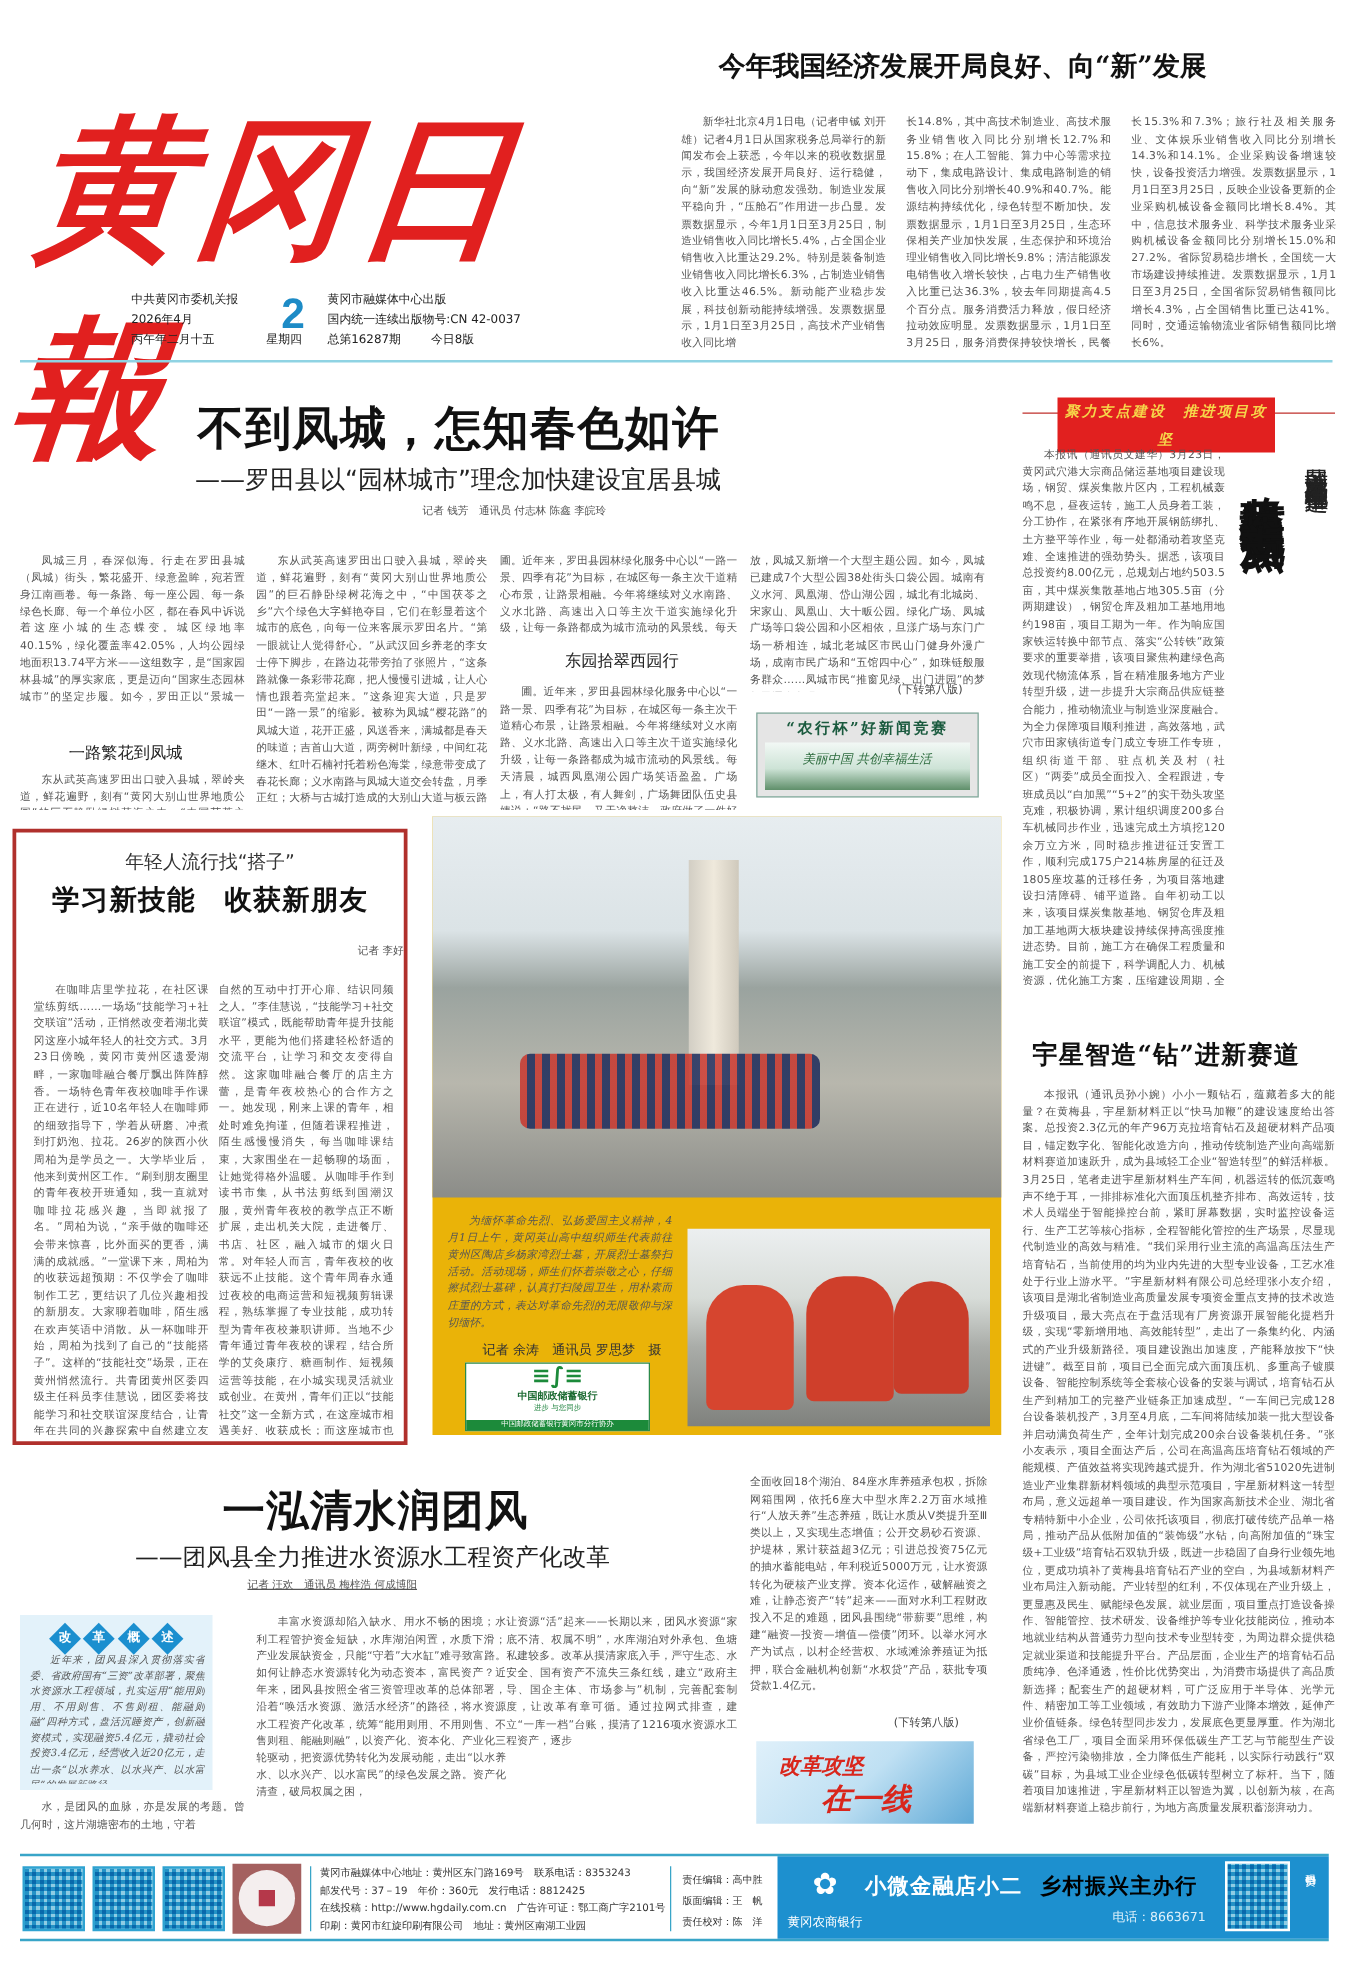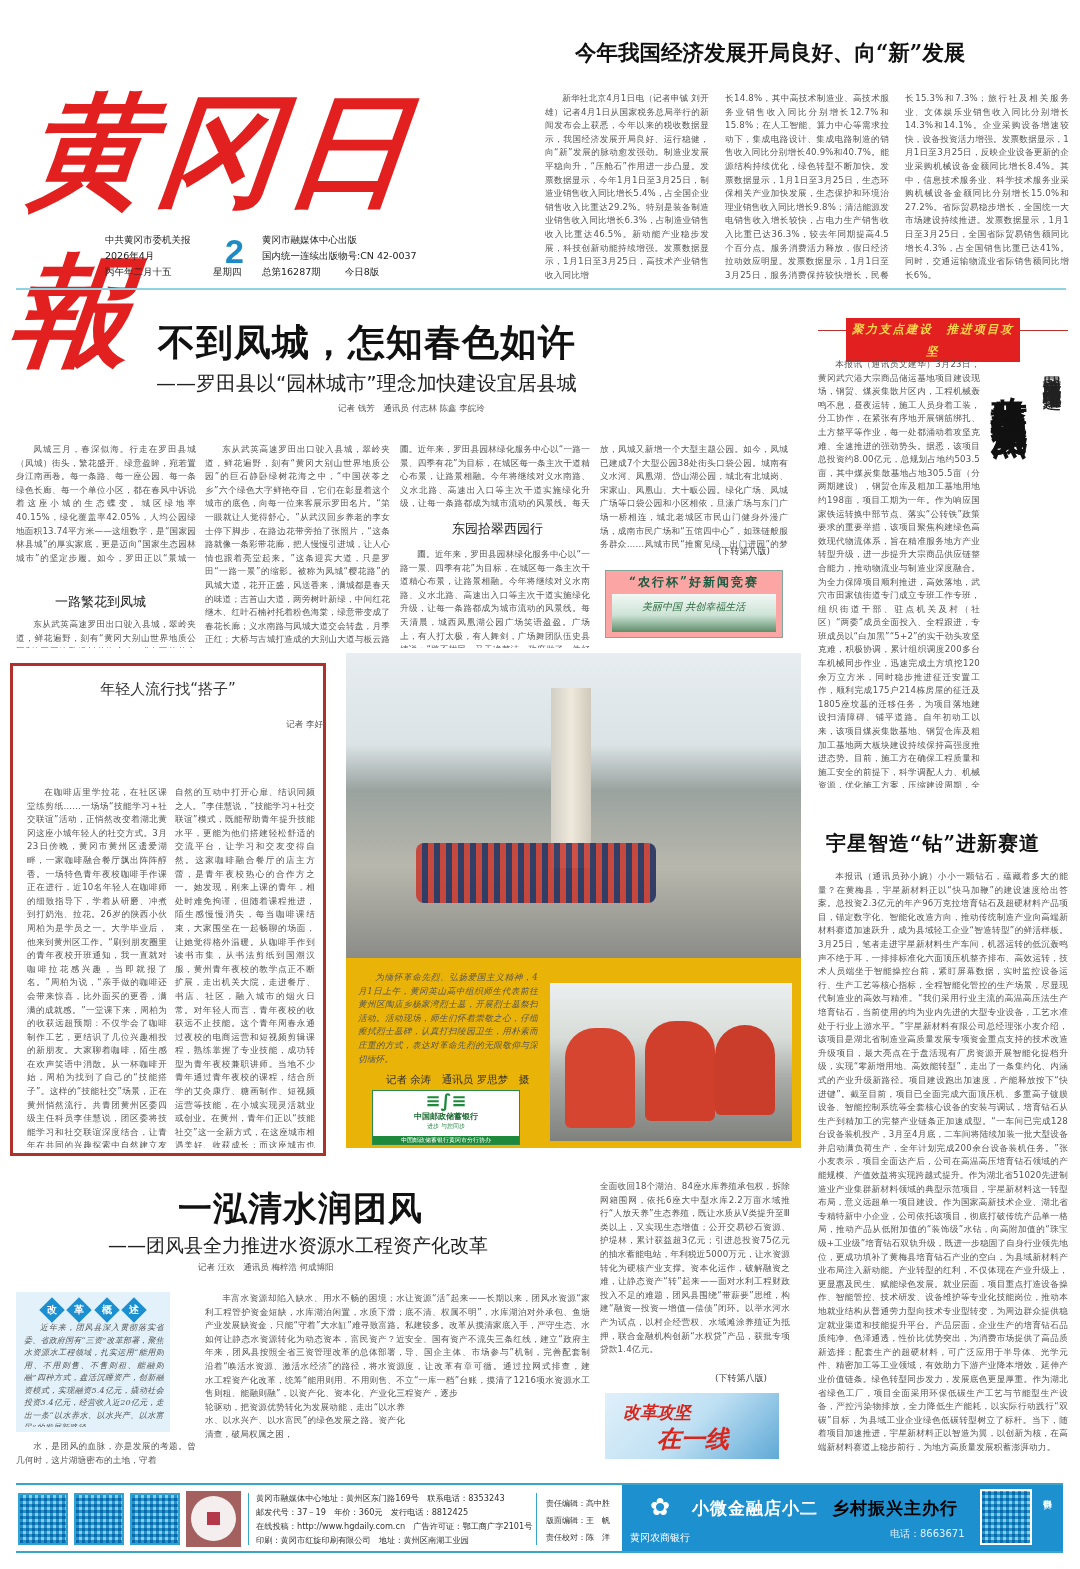--- a/index.html
+++ b/index.html
@@ -17,21 +17,21 @@
 
   .col{position:absolute;overflow:hidden;}
   .head-big{font-weight:bold;color:#111;}
   .subhead{color:#222;}
   .byline{font-size:8.5px;color:#555;}
 
   .bar-red{background:#e1201f;color:#f6d64a;font-weight:bold;font-size:11.5px;text-align:center;line-height:22px;letter-spacing:2px;}
   .vertical{writing-mode:vertical-rl;}
 
   .boxed{border:3px solid #b0302c;}
-  .ad-box{border:1px solid #7fa89a;background:#fca5a5;}
+  .ad-box{border:1px solid #7fa89a;background:#e5e5e5;}
   .photo{background:#b9c4c9;overflow:hidden;}
   .caption-panel{background:#eab308;}
 
   .footer{left:16px;top:1483px;width:1047px;height:70px;border-top:2px solid #39a5c8;border-bottom:2px solid #39a5c8;}
   .qr{width:50px;height:52px;background:
       repeating-linear-gradient(90deg,#2fa3d1 0 3px,#bfe4f1 3px 6px),
       repeating-linear-gradient(0deg,#2fa3d1 0 3px,#bfe4f1 3px 6px);
       background-blend-mode:multiply;border:2px solid #2fa3d1;}
   .bank-ad{background:#1d90cf;color:#fff;}
 </style>
@@ -82,20 +82,21 @@
 </div>
 
 <div class="abs" style="left:818px;top:330px;width:250px;height:1px;background:#c0302c;"></div>
 <div class="abs bar-red" style="left:846px;top:318px;width:174px;font-style:italic;">聚力支点建设　推进项目攻坚</div>
 <div class="col body-txt" style="left:818px;top:358px;width:162px;height:430px;">本报讯（通讯员文建华）3月23日，黄冈武穴港大宗商品储运基地项目建设现场，钢贸、煤炭集散片区内，工程机械轰鸣不息，昼夜运转，施工人员身着工装，分工协作，在紧张有序地开展钢筋绑扎、土方整平等作业，每一处都涌动着攻坚克难、全速推进的强劲势头。据悉，该项目总投资约8.00亿元，总规划占地约503.5亩，其中煤炭集散基地占地305.5亩（分两期建设），钢贸仓库及粗加工基地用地约198亩，项目工期为一年。作为响应国家铁运转换中部节点、落实“公转铁”政策要求的重要举措，该项目聚焦构建绿色高效现代物流体系，旨在精准服务地方产业转型升级，进一步提升大宗商品供应链整合能力，推动物流业与制造业深度融合。为全力保障项目顺利推进，高效落地，武穴市田家镇街道专门成立专班工作专班，组织街道干部、驻点机关及村（社区）“两委”成员全面投入、全程跟进，专班成员以“白加黑”“5+2”的实干劲头攻坚克难，积极协调，累计组织调度200多台车机械同步作业，迅速完成土方填挖120余万立方米，同时稳步推进征迁安置工作，顺利完成175户214栋房屋的征迁及1805座坟墓的迁移任务，为项目落地建设扫清障碍、铺平道路。自年初动工以来，该项目煤炭集散基地、钢贸仓库及粗加工基地两大板块建设持续保持高强度推进态势。目前，施工方在确保工程质量和施工安全的前提下，科学调配人力、机械资源，优化施工方案，压缩建设周期，全力以赴加快工程建设，力争项目早日建成投产、发挥实效，为区域产业发展、物流升级注入强劲新动能。</div>
 <div class="abs vertical" style="left:1040px;top:360px;font-size:19px;color:#222;letter-spacing:1px;height:340px;">黄冈武穴港大宗商品储运基地全速推进</div>
 <div class="abs vertical serif head-big" style="left:985px;top:368px;font-size:36px;letter-spacing:2px;">攻坚提速打造绿色物流新支点</div>
 
 <div class="abs boxed" style="left:10px;top:663px;width:316px;height:493px;">
   <div style="text-align:center;font-size:15px;color:#333;margin-top:14px;">年轻人流行找“搭子”</div>
+  <div class="serif head-big" style="text-align:center;font-size:22px;margin-top:6px;letter-spacing:1px;">学习新技能　收获新朋友</div>
   <div class="byline" style="text-align:right;margin-top:20px;">记者 李好</div>
   <div class="col body-txt" style="left:14px;top:120px;width:140px;height:362px;">在咖啡店里学拉花，在社区课堂练剪纸……一场场“技能学习+社交联谊”活动，正悄然改变着湖北黄冈这座小城年轻人的社交方式。3月23日傍晚，黄冈市黄州区遗爱湖畔，一家咖啡融合餐厅飘出阵阵醇香。一场特色青年夜校咖啡手作课正在进行，近10名年轻人在咖啡师的细致指导下，学着从研磨、冲煮到打奶泡、拉花。26岁的陕西小伙周柏为是学员之一。大学毕业后，他来到黄州区工作。“刷到朋友圈里的青年夜校开班通知，我一直就对咖啡拉花感兴趣，当即就报了名。”周柏为说，“亲手做的咖啡还会带来惊喜，比外面买的更香，满满的成就感。”一堂课下来，周柏为的收获远超预期：不仅学会了咖啡制作工艺，更结识了几位兴趣相投的新朋友。大家聊着咖啡，陌生感在欢声笑语中消散。从一杯咖啡开始，周柏为找到了自己的“技能搭子”。这样的“技能社交”场景，正在黄州悄然流行。共青团黄州区委四级主任科员李佳慧说，团区委将技能学习和社交联谊深度结合，让青年在共同的兴趣探索中自然建立友谊。“我们想让青年从被动应付社交变成主动交流互动，在轻松</div>
   <div class="col body-txt" style="left:162px;top:120px;width:140px;height:362px;text-indent:0;">自然的互动中打开心扉、结识同频之人。”李佳慧说，“技能学习+社交联谊”模式，既能帮助青年提升技能水平，更能为他们搭建轻松舒适的交流平台，让学习和交友变得自然。这家咖啡融合餐厅的店主方蕾，是青年夜校热心的合作方之一。她发现，刚来上课的青年，相处时难免拘谨，但随着课程推进，陌生感慢慢消失，每当咖啡课结束，大家围坐在一起畅聊的场面，让她觉得格外温暖。从咖啡手作到读书市集，从书法剪纸到国潮汉服，黄州青年夜校的教学点正不断扩展，走出机关大院，走进餐厅、书店、社区，融入城市的烟火日常。对年轻人而言，青年夜校的收获远不止技能。这个青年周春永通过夜校的电商运营和短视频剪辑课程，熟练掌握了专业技能，成功转型为青年夜校兼职讲师。当地不少青年通过青年夜校的课程，结合所学的艾灸康疗、糖画制作、短视频运营等技能，在小城实现灵活就业或创业。在黄州，青年们正以“技能社交”这一全新方式，在这座城市相遇美好、收获成长；而这座城市也因这些温暖的相遇，变得更加年轻、更有温度。</div>
 </div>
 
 <div class="abs caption-panel" style="left:346px;top:653px;width:455px;height:495px;">
   <div class="photo" style="position:absolute;left:0;top:0;width:455px;height:305px;background:linear-gradient(180deg,#e7edf0 0%,#dbe3e6 30%,#9aa39f 45%,#b8b7ad 70%,#8b8c88 100%);">
     <div style="position:absolute;left:205px;top:35px;width:40px;height:180px;background:linear-gradient(90deg,#d2cec4,#efe9dc,#cfc9bc);"></div>
     <div style="position:absolute;left:70px;top:190px;width:240px;height:60px;background:repeating-linear-gradient(90deg,#c9362d 0 6px,#1c2a5a 6px 12px);opacity:.85;border-radius:8px;"></div>
   </div>
@@ -112,21 +113,21 @@
     <div style="position:absolute;left:95px;top:38px;width:70px;height:100px;background:#cf3f2b;border-radius:30px 30px 6px 6px;"></div>
     <div style="position:absolute;left:165px;top:42px;width:60px;height:90px;background:#c93d2a;border-radius:30px 30px 6px 6px;"></div>
   </div>
 </div>
 
 <div class="abs serif head-big" style="left:826px;top:830px;font-size:20px;letter-spacing:1px;">宇星智造“钻”进新赛道</div>
 <div class="col body-txt" style="left:818px;top:870px;width:250px;height:595px;">本报讯（通讯员孙小婉）小小一颗钻石，蕴藏着多大的能量？在黄梅县，宇星新材料正以“快马加鞭”的建设速度给出答案。总投资2.3亿元的年产96万克拉培育钻石及超硬材料产品项目，锚定数字化、智能化改造方向，推动传统制造产业向高端新材料赛道加速跃升，成为县域轻工企业“智造转型”的鲜活样板。3月25日，笔者走进宇星新材料生产车间，机器运转的低沉轰鸣声不绝于耳，一排排标准化六面顶压机整齐排布、高效运转，技术人员端坐于智能操控台前，紧盯屏幕数据，实时监控设备运行、生产工艺等核心指标，全程智能化管控的生产场景，尽显现代制造业的高效与精准。“我们采用行业主流的高温高压法生产培育钻石，当前使用的均为业内先进的大型专业设备，工艺水准处于行业上游水平。”宇星新材料有限公司总经理张小友介绍，该项目是湖北省制造业高质量发展专项资金重点支持的技术改造升级项目，最大亮点在于盘活现有厂房资源开展智能化提档升级，实现“零新增用地、高效能转型”，走出了一条集约化、内涵式的产业升级新路径。项目建设跑出加速度，产能释放按下“快进键”。截至目前，项目已全面完成六面顶压机、多重高子镀膜设备、智能控制系统等全套核心设备的安装与调试，培育钻石从生产到精加工的完整产业链条正加速成型。“一车间已完成128台设备装机投产，3月至4月底，二车间将陆续加装一批大型设备并启动满负荷生产，全年计划完成200余台设备装机任务。”张小友表示，项目全面达产后，公司在高温高压培育钻石领域的产能规模、产值效益将实现跨越式提升。作为湖北省51020先进制造业产业集群新材料领域的典型示范项目，宇星新材料这一转型布局，意义远超单一项目建设。作为国家高新技术企业、湖北省专精特新中小企业，公司依托该项目，彻底打破传统产品单一格局，推动产品从低附加值的“装饰级”水钻，向高附加值的“珠宝级+工业级”培育钻石双轨升级，既进一步稳固了自身行业领先地位，更成功填补了黄梅县培育钻石产业的空白，为县域新材料产业布局注入新动能。产业转型的红利，不仅体现在产业升级上，更显惠及民生、赋能绿色发展。就业层面，项目重点打造设备操作、智能管控、技术研发、设备维护等专业化技能岗位，推动本地就业结构从普通劳力型向技术专业型转变，为周边群众提供稳定就业渠道和技能提升平台。产品层面，企业生产的培育钻石品质纯净、色泽通透，性价比优势突出，为消费市场提供了高品质新选择；配套生产的超硬材料，可广泛应用于半导体、光学元件、精密加工等工业领域，有效助力下游产业降本增效，延伸产业价值链条。绿色转型同步发力，发展底色更显厚重。作为湖北省绿色工厂，项目全面采用环保低碳生产工艺与节能型生产设备，严控污染物排放，全力降低生产能耗，以实际行动践行“双碳”目标，为县域工业企业绿色低碳转型树立了标杆。当下，随着项目加速推进，宇星新材料正以智造为翼，以创新为核，在高端新材料赛道上稳步前行，为地方高质量发展积蓄澎湃动力。</div>
 
 <div class="abs serif head-big" style="left:178px;top:1186px;font-size:34px;letter-spacing:1px;">一泓清水润团风</div>
 <div class="abs subhead" style="left:108px;top:1233px;font-size:19px;">——团风县全力推进水资源水工程资产化改革</div>
-<div class="abs byline" style="left:198px;top:1262px;">记者 汪欢　通讯员 梅梓浩 何成博阳</div>
+<div class="abs byline" style="left:198px;top:1262px;text-decoration:underline;">记者 汪欢　通讯员 梅梓浩 何成博阳</div>
 
 <div class="abs" style="left:16px;top:1292px;width:154px;height:140px;background:#e3f2fa;">
   <div style="text-align:center;margin-top:6px;">
     <span style="display:inline-block;width:18px;height:18px;background:#1b8fcf;color:#fff;font-size:10px;font-weight:bold;line-height:18px;transform:rotate(45deg);margin:0 2px;"><span style="display:inline-block;transform:rotate(-45deg);">改</span></span>
     <span style="display:inline-block;width:18px;height:18px;background:#1b8fcf;color:#fff;font-size:10px;font-weight:bold;line-height:18px;transform:rotate(45deg);margin:0 2px;"><span style="display:inline-block;transform:rotate(-45deg);">革</span></span>
     <span style="display:inline-block;width:18px;height:18px;background:#1b8fcf;color:#fff;font-size:10px;font-weight:bold;line-height:18px;transform:rotate(45deg);margin:0 2px;"><span style="display:inline-block;transform:rotate(-45deg);">概</span></span>
     <span style="display:inline-block;width:18px;height:18px;background:#1b8fcf;color:#fff;font-size:10px;font-weight:bold;line-height:18px;transform:rotate(45deg);margin:0 2px;"><span style="display:inline-block;transform:rotate(-45deg);">述</span></span>
   </div>
   <div class="col body-txt serif" style="left:8px;top:30px;width:140px;height:105px;font-style:italic;font-size:8px;line-height:12.5px;">近年来，团风县深入贯彻落实省委、省政府国有“三资”改革部署，聚焦水资源水工程领域，扎实运用“能用则用、不用则售、不售则租、能融则融”四种方式，盘活沉睡资产，创新融资模式，实现融资5.4亿元，撬动社会投资3.4亿元，经营收入近20亿元，走出一条“以水养水、以水兴产、以水富民”的发展新路径。</div>
 </div>

